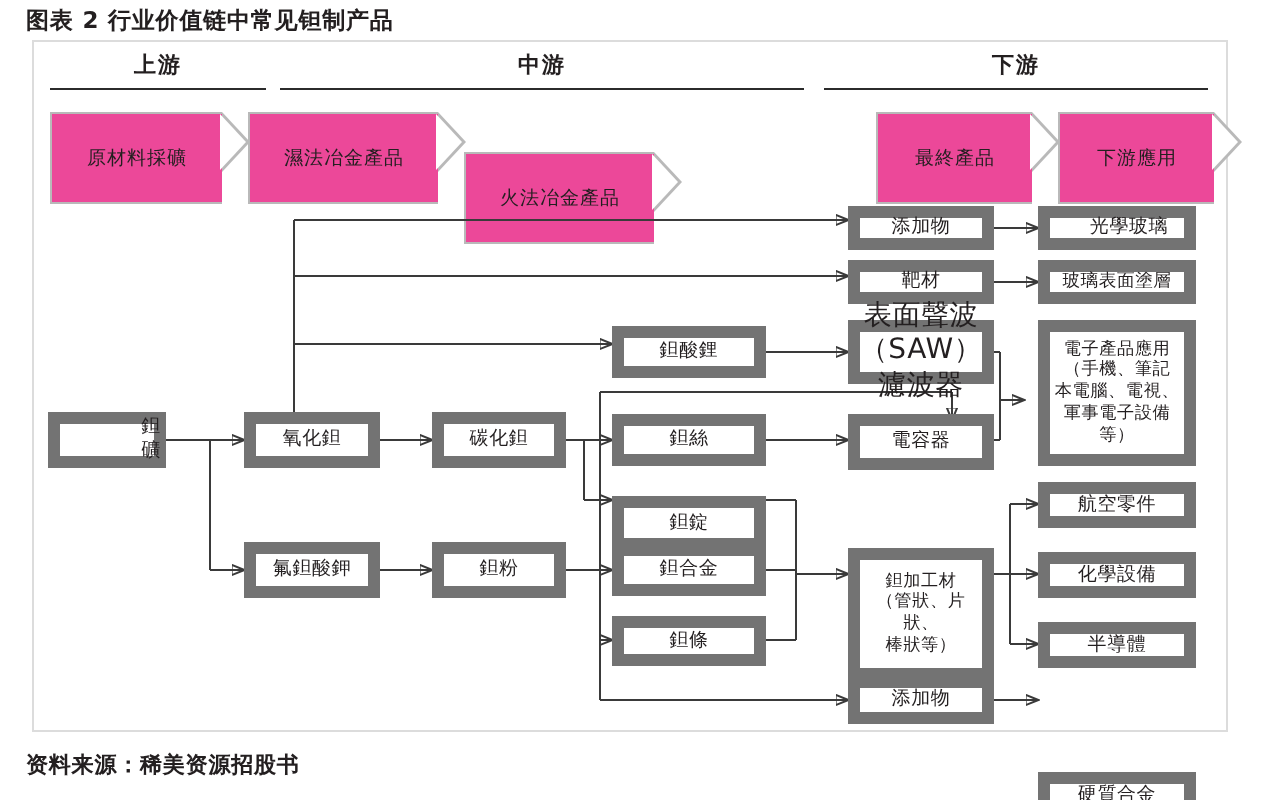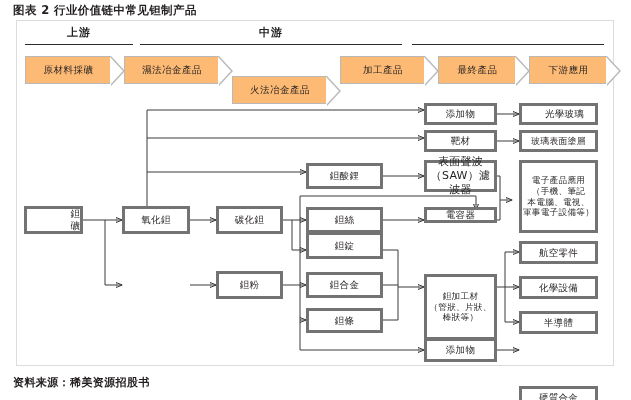--- a/index.html
+++ b/index.html
@@ -38,22 +38,22 @@
     text-align:center;letter-spacing:1px;
     white-space:nowrap;
   }
   .stage-rule{
     position:absolute;height:0;
     border-top:1.6px solid #2b2b2b;
   }
 
   
   .chev{
-    position:absolute;height:28px;
-    background:#fdba74;
+    position:absolute;height:46px;
+    background:#ec4899;
     border:1px solid #b9b9b9;
     border-right:none;
     box-sizing:border-box;
     font-size:9.5px;color:#231f20;
     display:flex;align-items:center;justify-content:center;
     white-space:nowrap;letter-spacing:.5px;
   }
   .chev::after{
     content:"";position:absolute;right:-14px;top:-1px;
     width:0;height:0;
@@ -68,21 +68,21 @@
     border-bottom:14px solid transparent;
     border-left:13px solid #ffffff;
     z-index:1;
   }
   .chev > span{position:relative;z-index:2;}
 
   
   .node{
     position:absolute;
     background:#ffffff;
-    border:3px solid #737373;
+    border:6px solid #737373;
     box-sizing:border-box;
     display:flex;align-items:center;justify-content:center;
     text-align:center;
     font-size:9.5px;color:#231f20;
     line-height:1.25;
     letter-spacing:.3px;
     white-space:pre-line;
   }
 
   
@@ -97,33 +97,31 @@
   <div class="title">图表 2 行业价值链中常见钽制产品</div>
 
   <div class="frame"></div>
 
   <div class="stage-label" style="left:24px;top:25px;width:110px;">上游</div>
   <div class="stage-rule" style="left:25px;top:44px;width:108px;"></div>
 
   <div class="stage-label" style="left:140px;top:25px;width:262px;">中游</div>
   <div class="stage-rule" style="left:140px;top:44px;width:262px;"></div>
 
+  <div class="stage-label" style="left:412px;top:25px;width:192px;">下游</div>
   <div class="stage-rule" style="left:412px;top:44px;width:192px;"></div>
 
   <div class="chev" style="left:25px;top:56px;width:86px;">
     <span>原材料採礦</span>
   </div>
   <div class="chev" style="left:124px;top:56px;width:95px;">
     <span>濕法冶金產品</span>
   </div>
   <div class="chev" style="left:232px;top:56px;width:95px;margin-top:20px;">
     <span>火法冶金產品</span>
-  </div>
-  <div class="chev" style="left:340px;top:56px;width:85px;">
-    <span>加工產品</span>
   </div>
   <div class="chev" style="left:438px;top:56px;width:78px;">
     <span>最終產品</span>
   </div>
   <div class="chev" style="left:529px;top:56px;width:78px;">
     <span>下游應用</span>
   </div>
 
   <svg class="wires">
     <defs>
@@ -183,33 +181,34 @@
     <line x1="505" y1="252" x2="519" y2="252" marker-end="url(#ah)"></line>
     <line x1="505" y1="287" x2="519" y2="287" marker-end="url(#ah)"></line>
     <line x1="505" y1="322" x2="519" y2="322" marker-end="url(#ah)"></line>
 
     <line x1="497" y1="350" x2="519" y2="350" marker-end="url(#ah)"></line>
   </svg>
 
   <div class="node" style="left:24px;top:206px;width:59px;height:28px;padding-left:44px;">鉭礦</div>
   <div class="node" style="left:216px;top:206px;width:67px;height:28px;">碳化鉭</div>
   <div class="node" style="left:122px;top:206px;width:68px;height:28px;">氧化鉭</div>
+  <div class="node" style="left:122px;top:271px;width:68px;height:28px;">氟鉭酸鉀</div>
   <div class="node" style="left:216px;top:271px;width:67px;height:28px;">鉭粉</div>
 
   <div class="node" style="left:306px;top:163px;width:77px;height:26px;">鉭酸鋰</div>
   <div class="node" style="left:306px;top:207px;width:77px;height:26px;">鉭絲</div>
-  <div class="node" style="left:306px;top:232px;width:77px;height:27px;">鉭錠</div>
+  <div class="node" style="left:306px;top:248px;width:77px;height:27px;">鉭錠</div>
   <div class="node" style="left:306px;top:272px;width:77px;height:26px;">鉭合金</div>
   <div class="node" style="left:306px;top:308px;width:77px;height:25px;">鉭條</div>
 
   <div class="node" style="left:424px;top:103px;width:73px;height:22px;">添加物</div>
   <div class="node" style="left:424px;top:130px;width:73px;height:22px;">靶材</div>
-  <div class="node" style="left:424px;top:160px;width:73px;height:32px;font-size:11px;">表面聲波
+  <div class="node" style="left:424px;top:160px;width:73px;height:32px;font-size:14px;">表面聲波
 （SAW）濾波器</div>
-  <div class="node" style="left:424px;top:207px;width:73px;height:16px;">電容器</div>
+  <div class="node" style="left:424px;top:207px;width:73px;height:28px;">電容器</div>
   <div class="node" style="left:424px;top:254px;width:73px;height:66px;font-size:8.6px;margin-top:20px;">鉭加工材
 （管狀、片狀、
 棒狀等）</div>
   <div class="node" style="left:424px;top:338px;width:73px;height:24px;">添加物</div>
 
   <div class="node" style="left:519px;top:103px;width:79px;height:22px;padding-left:12px;">光學玻璃</div>
   <div class="node" style="left:519px;top:130px;width:79px;height:22px;font-size:8.8px;">玻璃表面塗層</div>
   <div class="node" style="left:519px;top:160px;width:79px;height:73px;font-size:8.6px;">電子產品應用
 （手機、筆記
 本電腦、電視、

